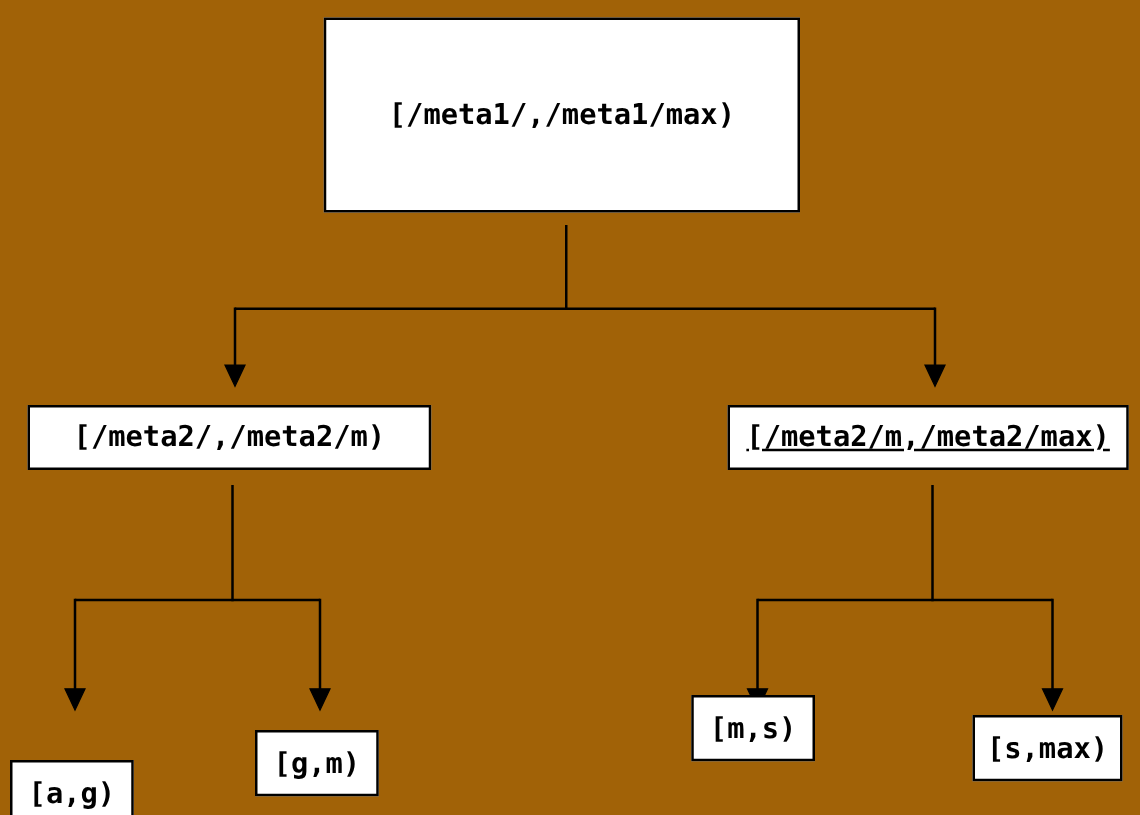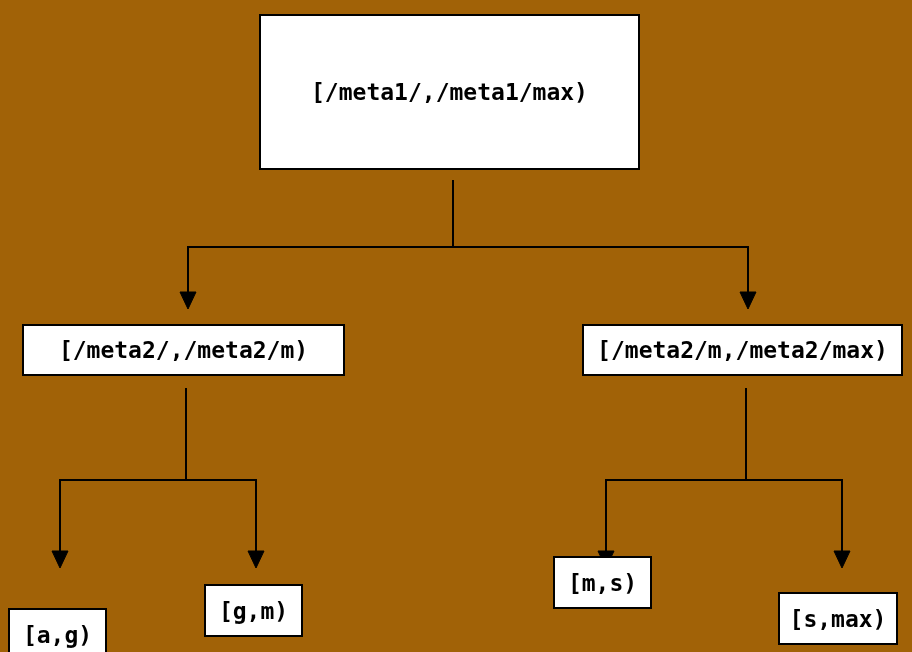--- a/index.html
+++ b/index.html
@@ -40,25 +40,25 @@
     align-items: center;
     justify-content: center;
     font-size: 23px;
     font-weight: bold;
     color: #000000;
     white-space: nowrap;
   }
   
   .node-root      { left: 259px; top: 14px;  width: 381px; height: 156px; }
   .node-left      { left: 22px;  top: 324px; width: 323px; height: 52px; }
-  .node-right     { left: 582px; top: 324px; width: 321px; height: 52px; }
+  .node-right     { left: 582px; top: 324px; width: 321px; height: 52px; text-decoration: underline; }
   .node-leaf-ag   { left: 8px;   top: 608px; width: 99px;  height: 53px; }
   .node-leaf-gm   { left: 204px; top: 584px; width: 99px;  height: 53px; }
   .node-leaf-ms   { left: 553px; top: 556px; width: 99px;  height: 53px; }
-  .node-leaf-smax { left: 778px; top: 572px; width: 120px; height: 53px; margin-top: 20px; }
+  .node-leaf-smax { left: 778px; top: 572px; width: 120px; height: 53px; }
 </style>
 </head>
 <body>
 
 <div class="canvas">
 
   <svg class="edges-svg" viewBox="0 0 912 652" xmlns="http://www.w3.org/2000/svg">
 
     <g>
       <line x1="453" y1="180" x2="453" y2="248"></line>

